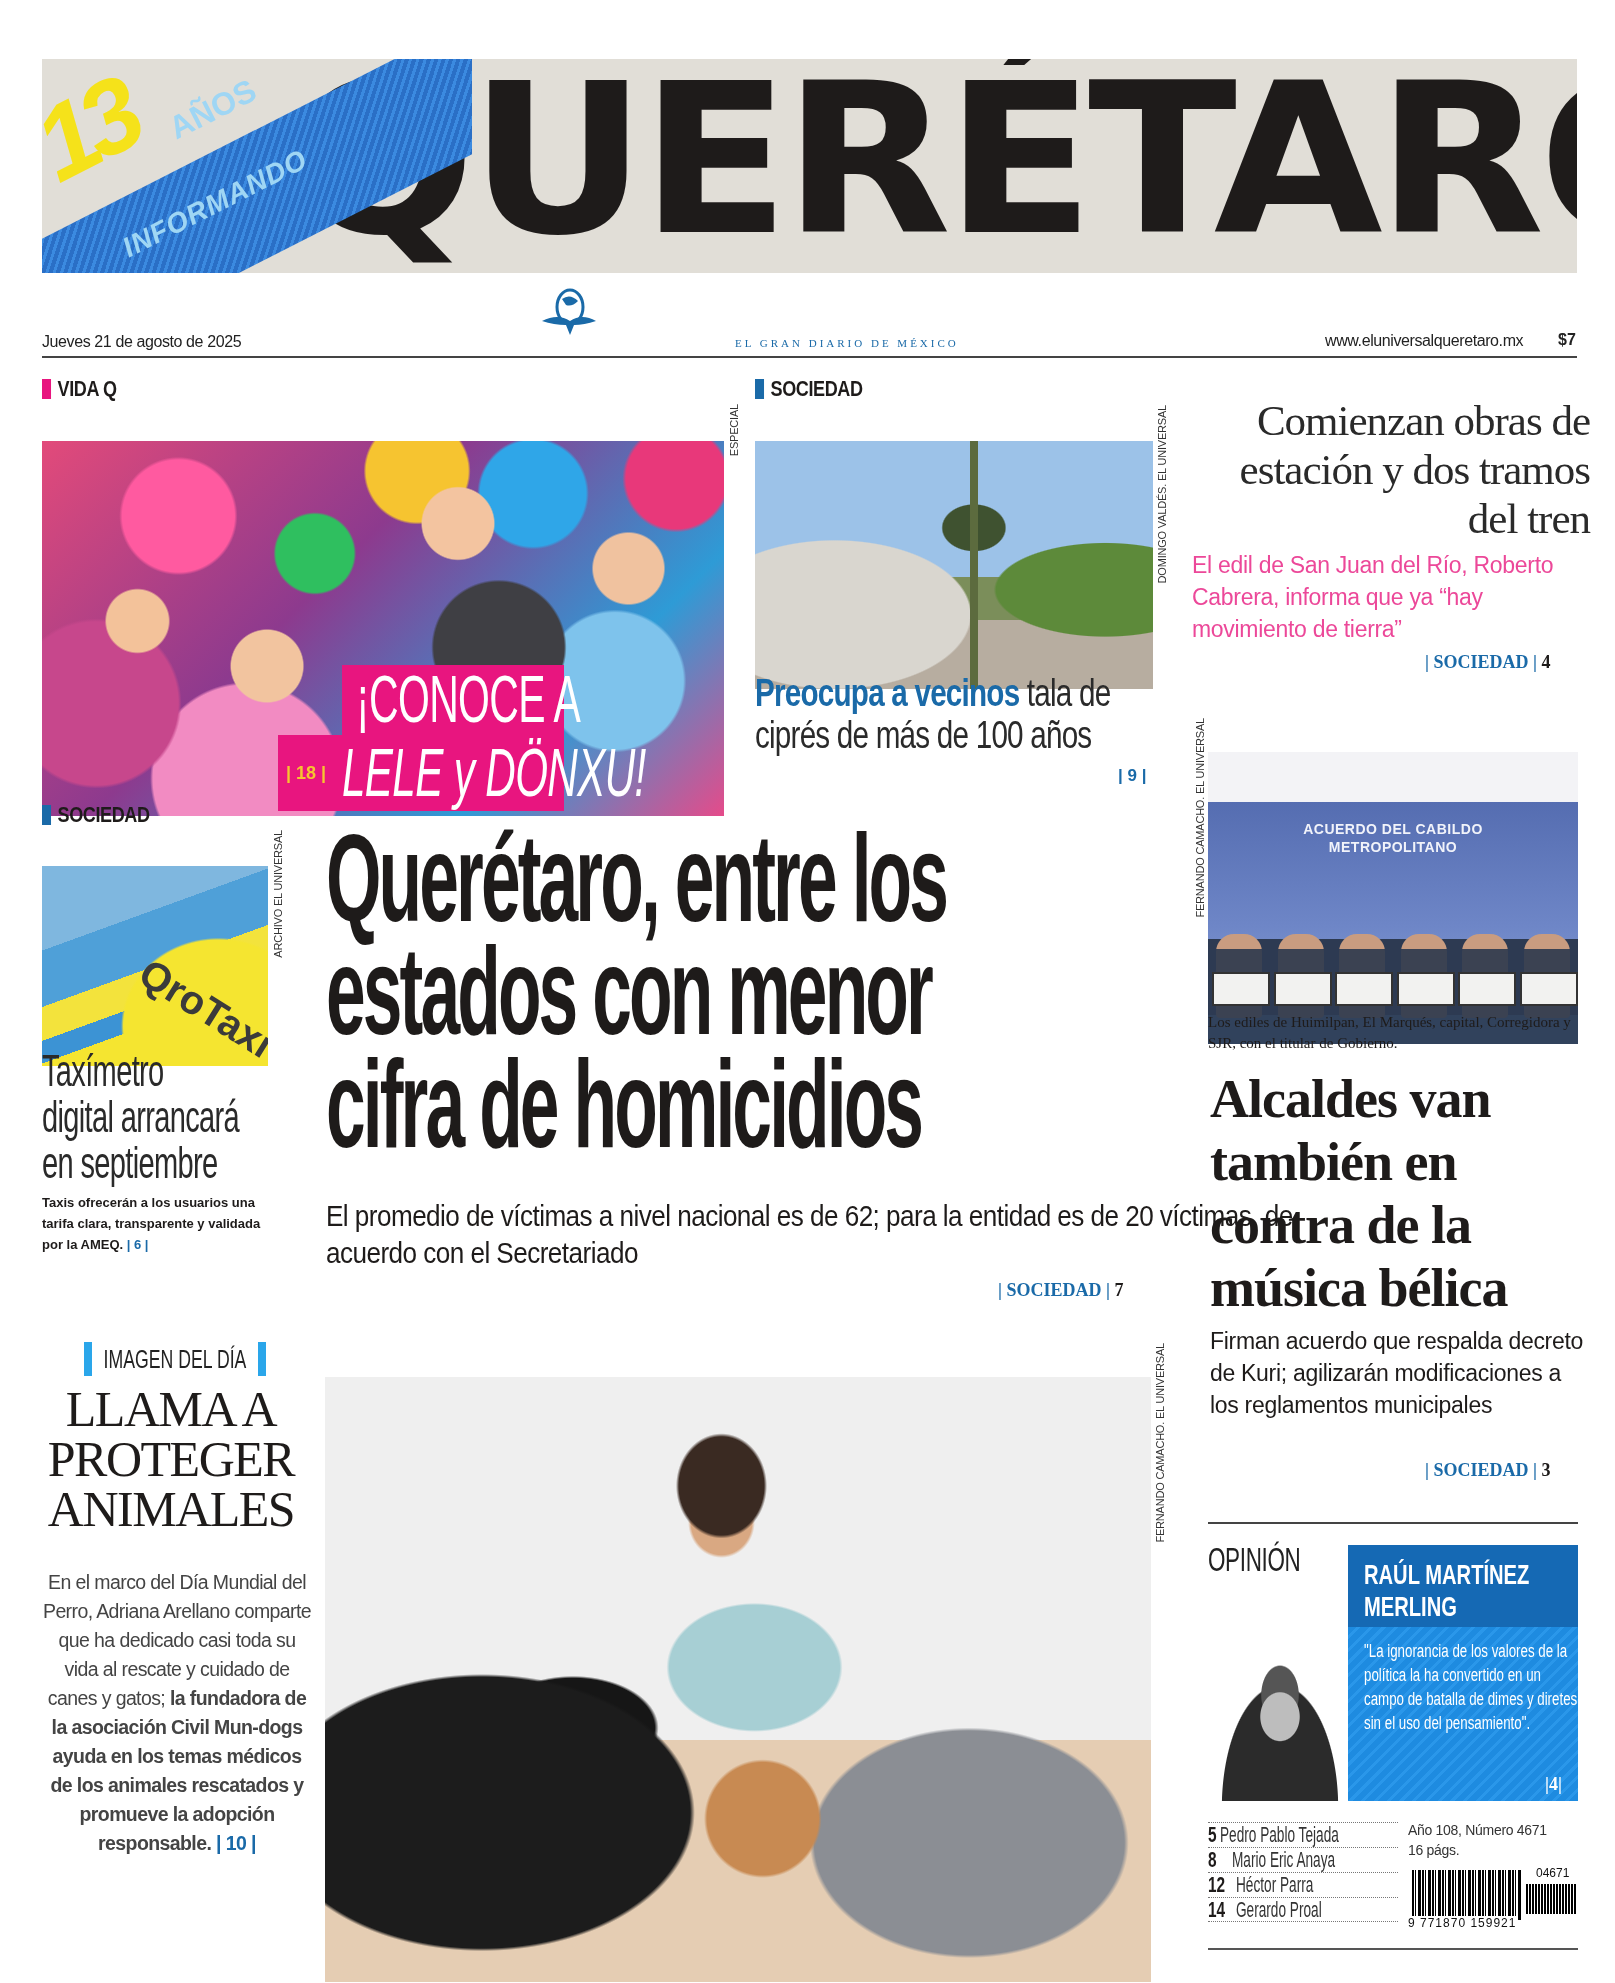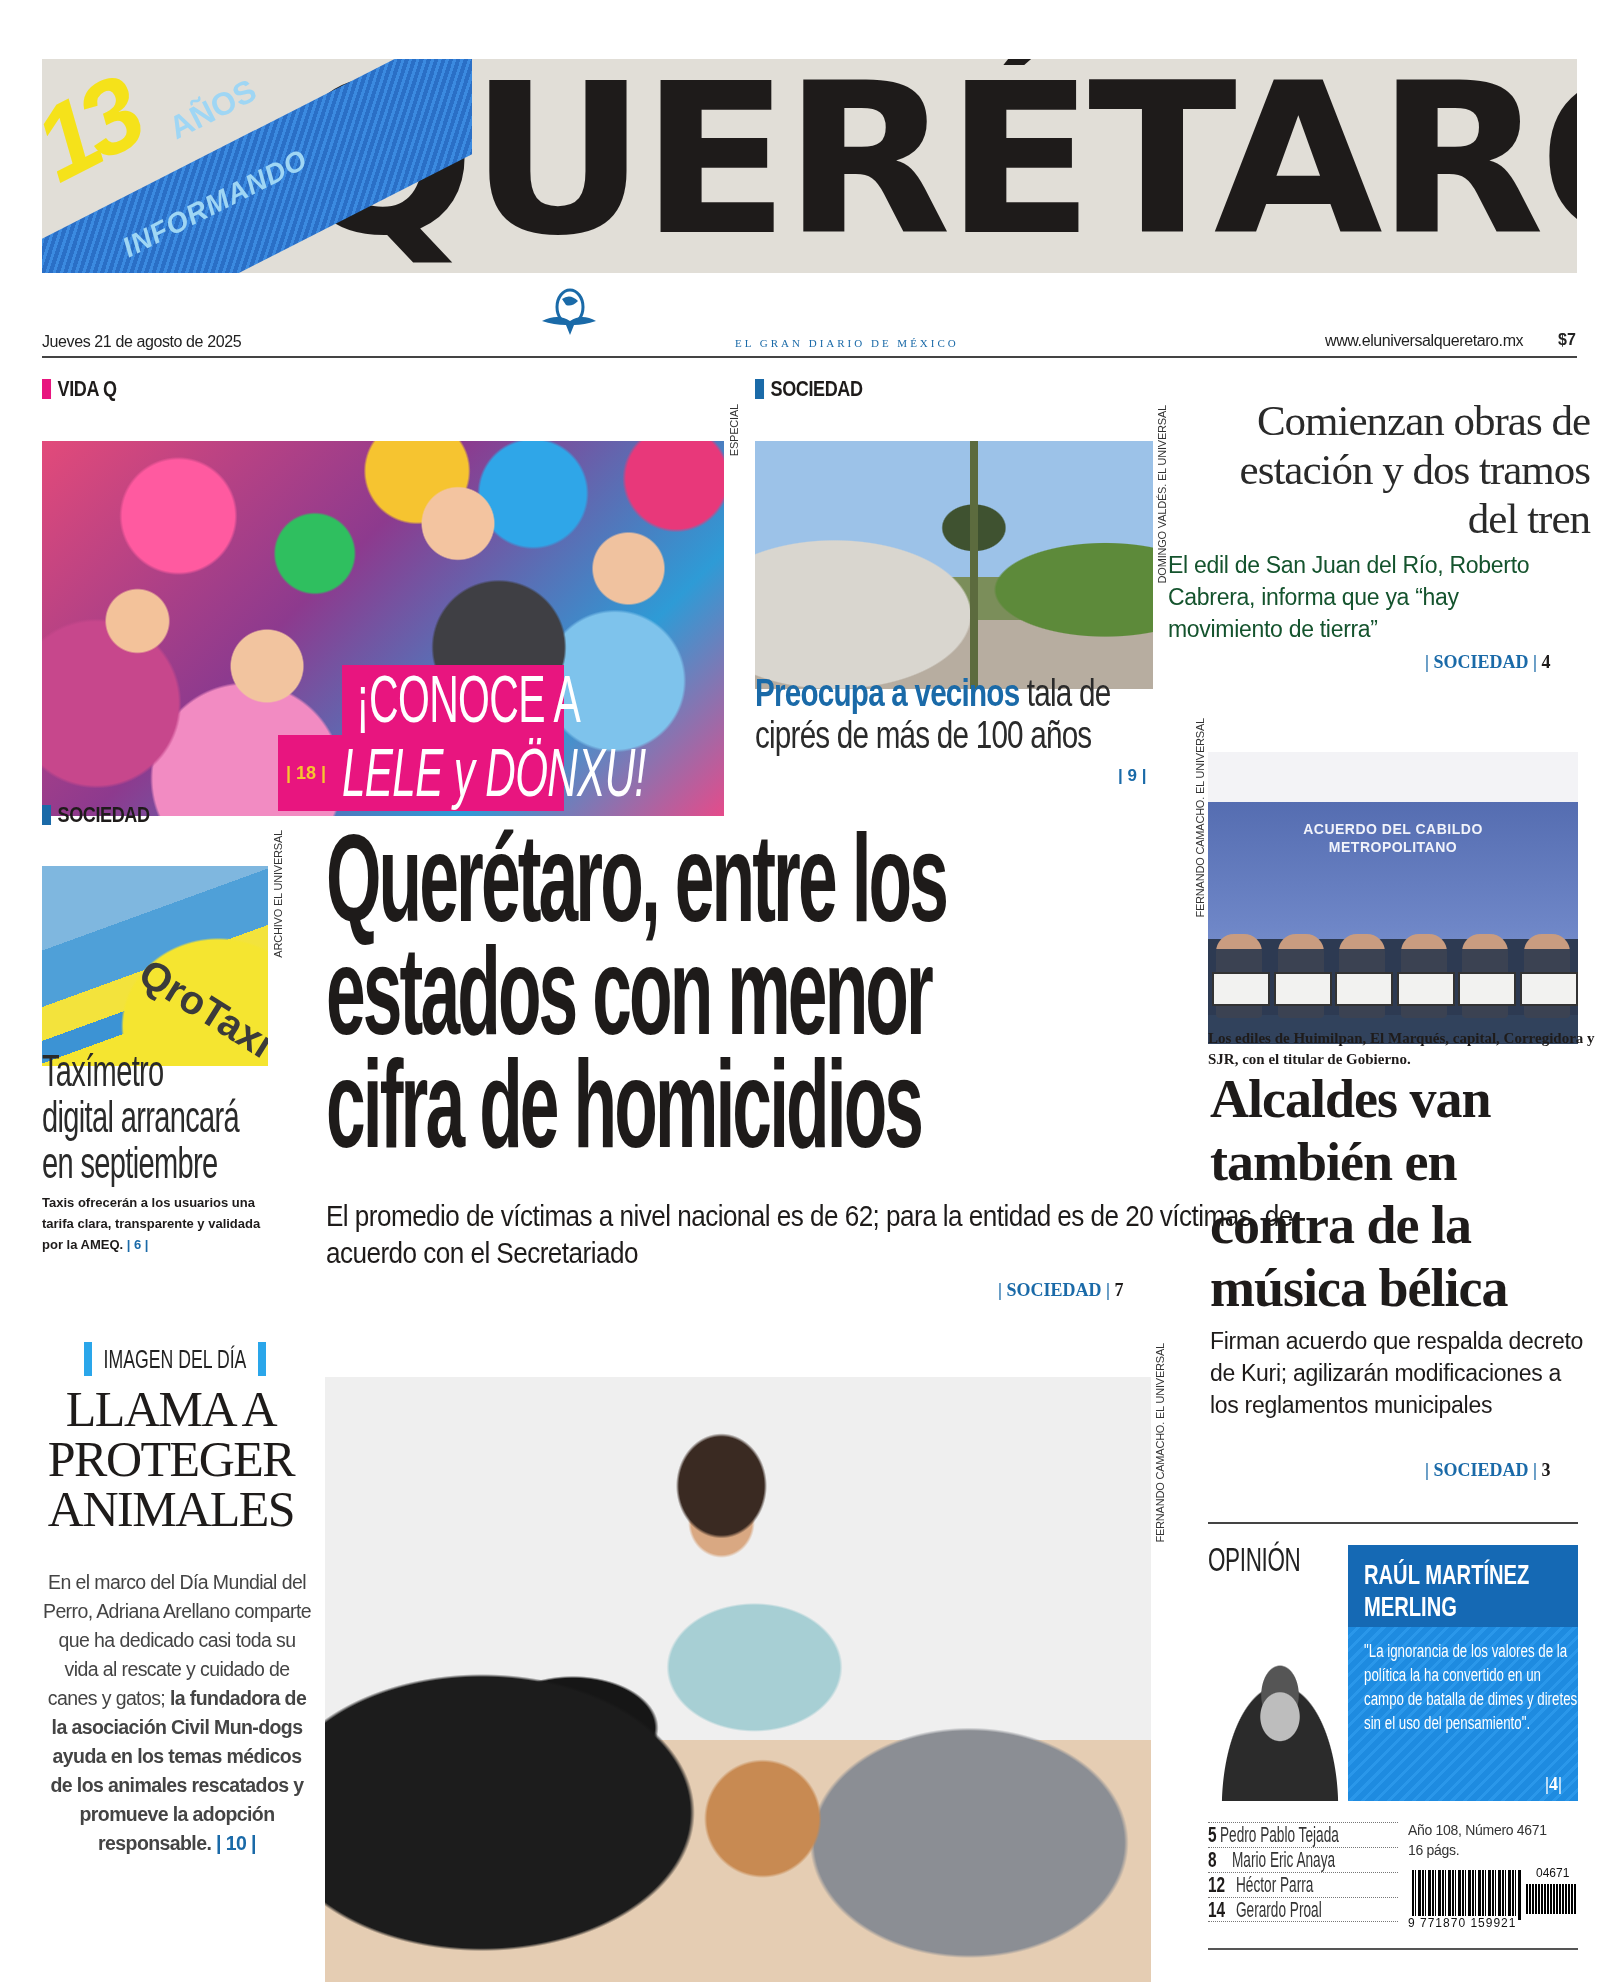--- a/index.html
+++ b/index.html
@@ -74,36 +74,36 @@
       radial-gradient(ellipse at 20% 70%, #d9d6cf 0 30%, transparent 30.5%),
       linear-gradient(180deg, #9cc2e8 0 55%, #7b8e5a 55% 72%, #b7ada0 72%); }
   .cipres-credit { left: 1156px; top: 405px; }
   .cipres-head { left: 755px; top: 672px; width: 400px; font-size: 38px; line-height: 42px; letter-spacing: -1px; transform: scaleX(0.78); transform-origin: left; width: 520px; }
   .cipres-head .hl { font-weight: bold; color: #1a6aa8; }
   .cipres-head .rest { color: #2a2a2a; }
   .cipres-page { left: 1118px; top: 766px; font-size: 17px; font-weight: bold; color: #1a6aa8; }
 
   
   .tren-head { left: 1210px; top: 396px; width: 380px; font-family: "Liberation Serif", serif; font-size: 43px; line-height: 49px; color: #2a2a2a; letter-spacing: -1px; text-align: right; }
-  .tren-dek { left: 1168px; top: 549px; width: 370px; font-size: 23px; line-height: 32px; color: #14532d; letter-spacing: -0.3px; }
+  .tren-dek { left: 1192px; top: 549px; width: 370px; font-size: 23px; line-height: 32px; color: #ec4899; letter-spacing: -0.3px; }
   .tren-ref { left: 1425px; top: 652px; font-family: "Liberation Serif", serif; font-size: 18px; font-weight: bold; color: #1a6aa8; white-space: nowrap; }
   .tren-ref .pg { color: #1e1b1a; }
 
   
   .cabildo { left: 1208px; top: 716px; width: 370px; height: 292px;
     background:
       linear-gradient(180deg, #f3f3f6 0 17%, transparent 17%),
       linear-gradient(180deg, transparent 0 64%, #2d3a52 64% 90%, #31425c 90%),
       linear-gradient(180deg, #4b63a8, #6e86c7 60%, #8fa7d8); }
   .cabildo-screen { position: absolute; left: 0; top: 68px; width: 100%; text-align: center; font-size: 14px; font-weight: bold; color: #f1f3fa; line-height: 18px; letter-spacing: 0.5px; }
   .cabildo-people { position: absolute; left: 8px; bottom: 26px; width: 354px; height: 90px; display: flex; justify-content: space-between; align-items: flex-end; }
   .cabildo-people span { width: 46px; height: 84px; background: linear-gradient(180deg, #c99c80 0 18%, #3b4252 18%); border-radius: 18px 18px 4px 4px; position: relative; }
   .cabildo-people span::after { content: ""; position: absolute; left: -4px; top: 38px; width: 54px; height: 30px; background: #f2f2f0; border: 2px solid #333; }
   .cabildo-credit { left: 1194px; top: 718px; }
-  .cabildo-cap { left: 1208px; top: 1012px; width: 390px; font-family: "Liberation Serif", serif; font-weight: bold; font-size: 15px; line-height: 21px; color: #1e1b1a; margin-top: 16px; }
+  .cabildo-cap { left: 1208px; top: 1012px; width: 390px; font-family: "Liberation Serif", serif; font-weight: normal; font-size: 15px; line-height: 21px; color: #1e1b1a; }
 
   .alcaldes-head { left: 1210px; top: 1068px; width: 390px; font-family: "Liberation Serif", serif; font-weight: bold; font-size: 54px; line-height: 63px; color: #1e1b1a; letter-spacing: -1px; }
   .alcaldes-dek { left: 1210px; top: 1325px; width: 380px; font-size: 23px; line-height: 32px; color: #1e1b1a; letter-spacing: -0.3px; }
   .alcaldes-ref { left: 1425px; top: 1460px; font-family: "Liberation Serif", serif; font-size: 18px; font-weight: bold; color: #1a6aa8; white-space: nowrap; }
   .alcaldes-ref .pg { color: #1e1b1a; }
 
   .rule-opinion { left: 1208px; top: 1522px; width: 370px; height: 2px; background: #444; }
   .opinion-label { left: 1208px; top: 1540px; font-size: 34px; color: #222; transform: scaleX(0.66); transform-origin: left; white-space: nowrap; letter-spacing: -0.5px; }
 
   .op-box { left: 1348px; top: 1545px; width: 230px; height: 256px; }

